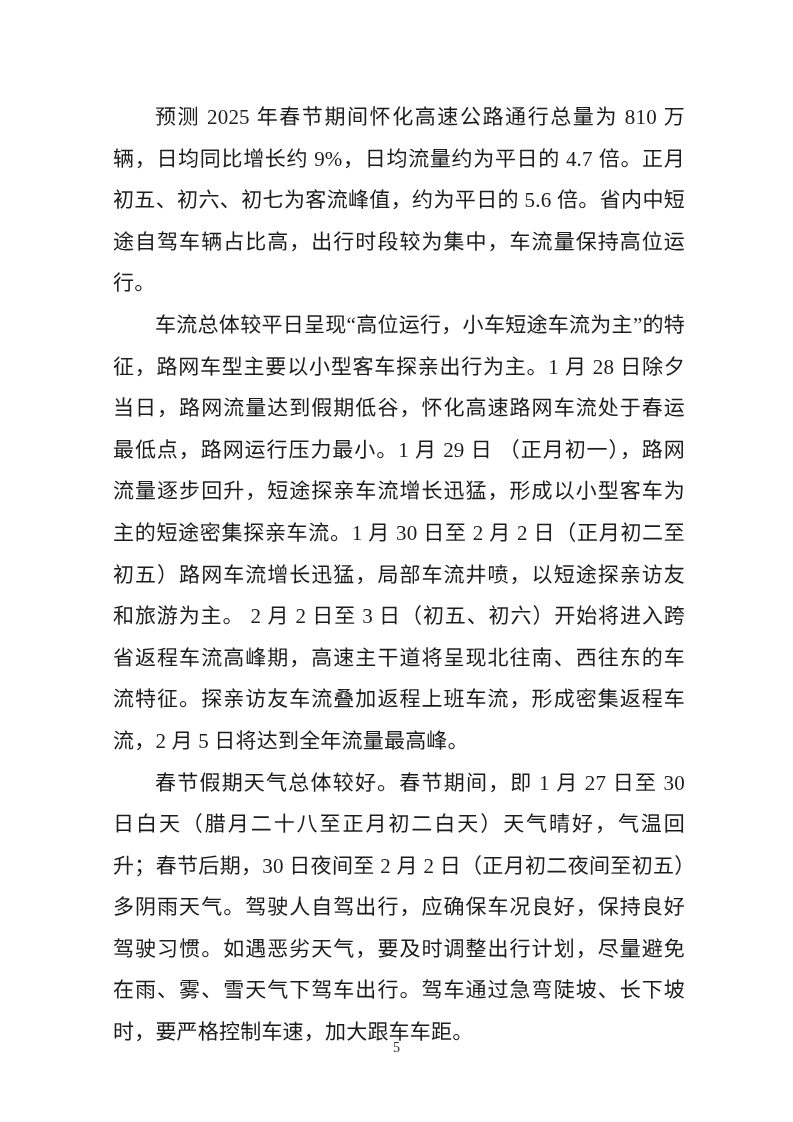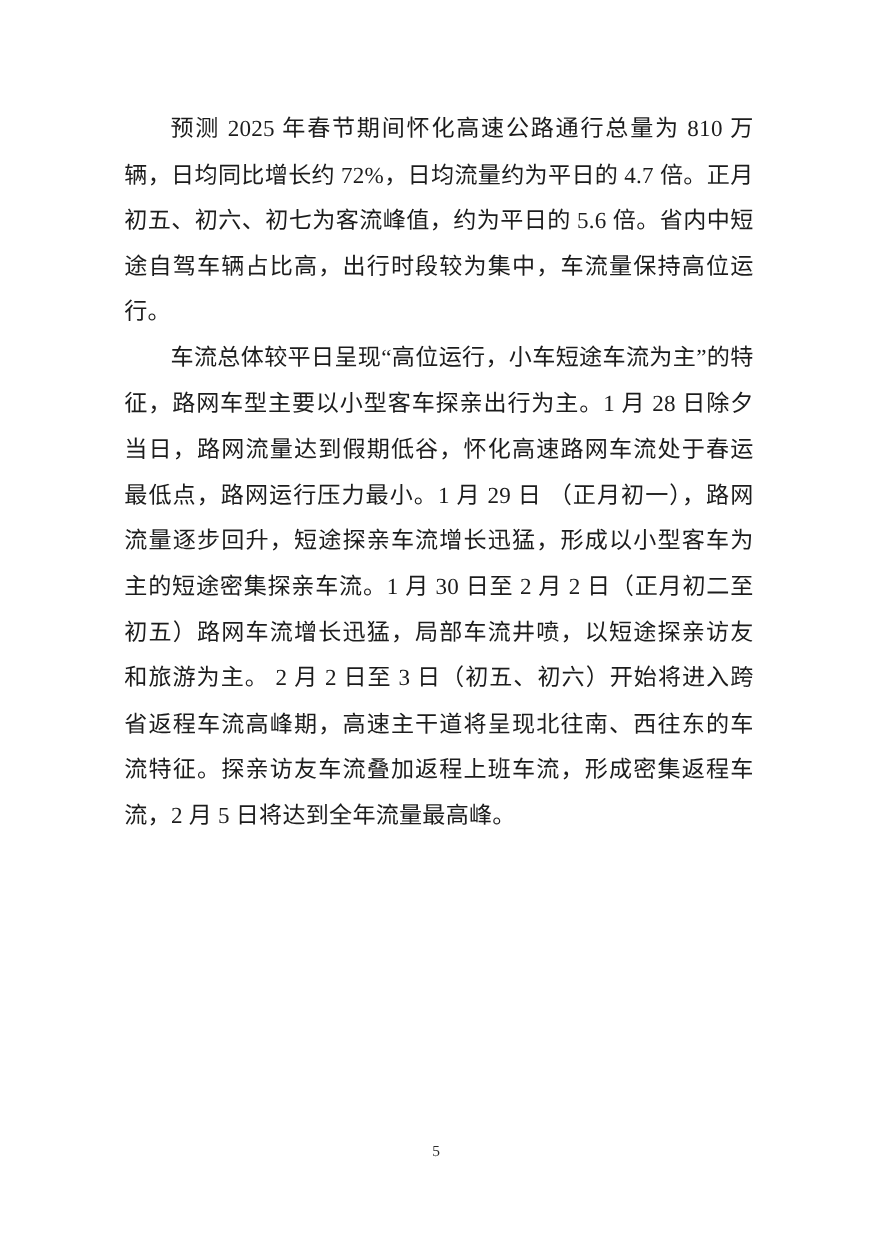--- a/index.html
+++ b/index.html
@@ -44,17 +44,18 @@
     line-height: 18px;
     color: #2a2a2a;
     font-family: "Liberation Serif", "DejaVu Serif", serif;
   }
 </style>
 </head>
 <body>
 
 <div class="page">
   <div class="body-text">
-    <p>预测 2025 年春节期间怀化高速公路通行总量为 810 万辆，日均同比增长约 72%，日均流量约为平日的 4.7 倍。正月初五、初六、初七为客流峰值，约为平日的 5.6 倍。省内中短途自驾车辆占比高，出行时段较为集中，车流量保持高位运行。</p>
+    <p>预测 2025 年春节期间怀化高速公路通行总量为 810 万辆，日均同比增长约 9%，日均流量约为平日的 4.7 倍。正月初五、初六、初七为客流峰值，约为平日的 5.6 倍。省内中短途自驾车辆占比高，出行时段较为集中，车流量保持高位运行。</p>
     <p>车流总体较平日呈现“高位运行，小车短途车流为主”的特征，路网车型主要以小型客车探亲出行为主。1 月 28 日除夕当日，路网流量达到假期低谷，怀化高速路网车流处于春运最低点，路网运行压力最小。1 月 29 日 （正月初一），路网流量逐步回升，短途探亲车流增长迅猛，形成以小型客车为主的短途密集探亲车流。1 月 30 日至 2 月 2 日（正月初二至初五）路网车流增长迅猛，局部车流井喷，以短途探亲访友和旅游为主。 2 月 2 日至 3 日（初五、初六）开始将进入跨省返程车流高峰期，高速主干道将呈现北往南、西往东的车流特征。探亲访友车流叠加返程上班车流，形成密集返程车流，2 月 5 日将达到全年流量最高峰。</p>
+    <p>春节假期天气总体较好。春节期间，即 1 月 27 日至 30 日白天（腊月二十八至正月初二白天）天气晴好，气温回升；春节后期，30 日夜间至 2 月 2 日（正月初二夜间至初五）多阴雨天气。驾驶人自驾出行，应确保车况良好，保持良好驾驶习惯。如遇恶劣天气，要及时调整出行计划，尽量避免在雨、雾、雪天气下驾车出行。驾车通过急弯陡坡、长下坡时，要严格控制车速，加大跟车车距。</p>
   </div>
   <div class="page-number">5</div>
 </div>
 
 </body></html>

